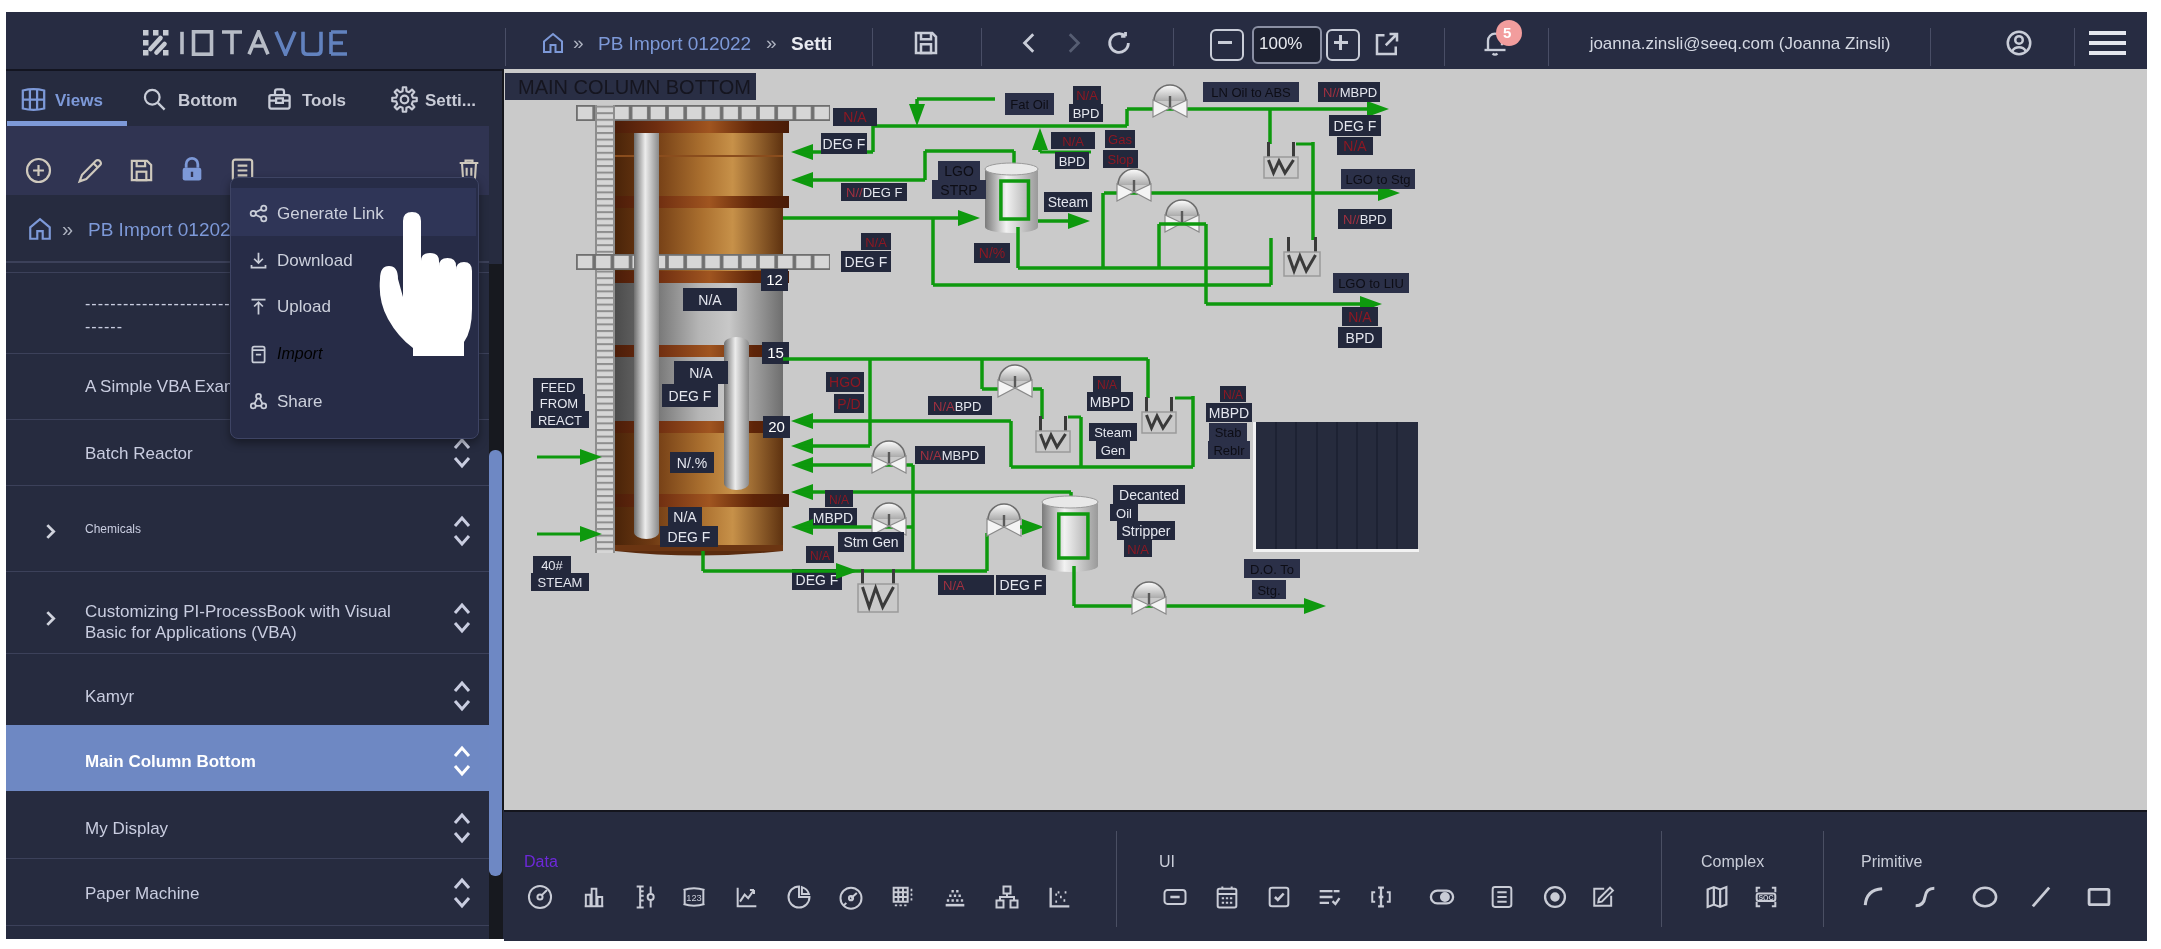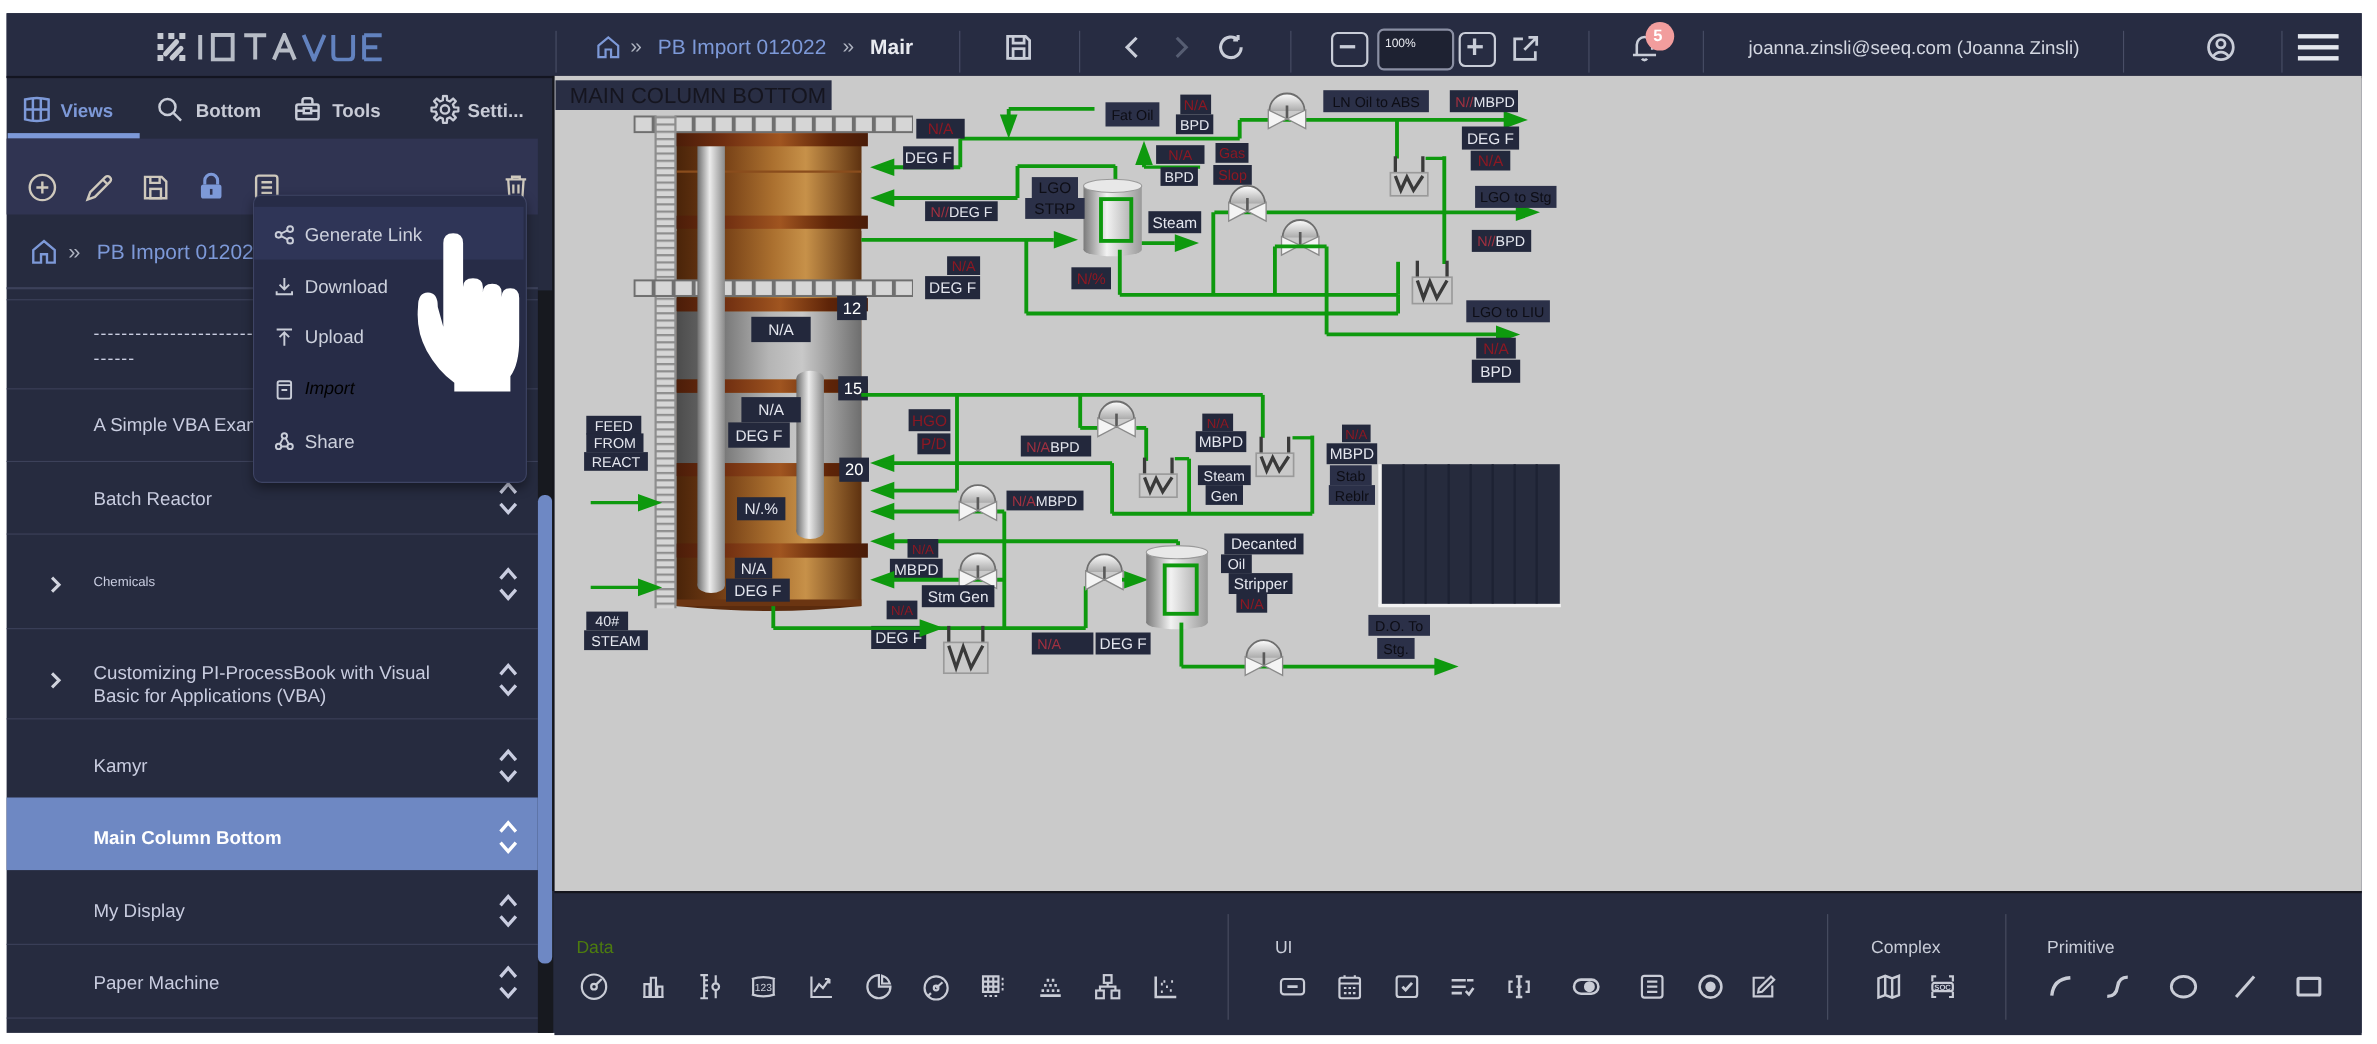--- a/index.html
+++ b/index.html
@@ -48,21 +48,21 @@
     <path d="M188 2 L204 2 M188 24 L204 24 M188 2 L188 24 M188 13 L200 13"></path>
   </g>
 </svg>
 
 <svg class="abs" style="left:540px;top:31px;" width="26" height="24" viewBox="0 0 24 24">
     <path d="M3 10.5 L12 3 L21 10.5 L21 21 L14.5 21 L14.5 14 L9.5 14 L9.5 21 L3 21 Z" fill="none" stroke="#7d99d8" stroke-width="2"></path>
   </svg>
 <div class="lbl" style="left:573px;top:32px;font-size:19px;color:#aeb3c0;">»</div>
 <div class="lbl" style="left:598px;top:33px;font-size:19px;color:#7d99d8;">PB Import 012022</div>
 <div class="lbl" style="left:766px;top:32px;font-size:19px;color:#aeb3c0;">»</div>
-<div class="lbl" style="left:791px;top:33px;font-size:19px;color:#e8eaf0;font-weight:bold;">Mair</div>
+<div class="lbl" style="left:791px;top:33px;font-size:19px;color:#e8eaf0;font-weight:bold;">Setti</div>
 
 <svg class="abs" style="left:911px;top:28px;" width="30" height="30" viewBox="0 0 24 24">
  <g class="icon">
       <path d="M4 4 h13 l3 3 v13 h-16 z"></path>
       <path d="M8 4 v5 h8 v-5"></path>
       <rect x="8" y="13" width="8" height="7"></rect>
     </g>
 </svg>
 
 <svg class="abs" style="left:1017px;top:30px;" width="26" height="26" viewBox="0 0 24 24">
@@ -71,21 +71,21 @@
 <svg class="abs" style="left:1060px;top:30px;" width="26" height="26" viewBox="0 0 24 24">
     <path d="M9 4 L17 12 L9 20" fill="none" stroke="#565d72" stroke-width="2.6"></path>
   </svg>
 <svg class="abs" style="left:1105px;top:29px;" width="28" height="28" viewBox="0 0 24 24">
     <path d="M20 12 A8 8 0 1 1 17.6 6.3 M17.6 6.3 L17.6 2.5 M17.6 6.3 L13.8 6.3" fill="none" stroke="#c9cdd8" stroke-width="2.4"></path>
   </svg>
 
 <div class="abs" style="left:1210px;top:29px;width:30px;height:28px;border:2px solid #c9cdd8;border-radius:6px;"></div>
 <div class="abs" style="left:1218px;top:41px;width:14px;height:3px;background:#c9cdd8;"></div>
 <div class="abs" style="left:1252px;top:26px;width:66px;height:34px;border:2px solid #8a8fa3;border-radius:6px;background:#1e2232;"></div>
-<div class="lbl" style="left:1259px;top:34px;font-size:11px;color:#e8eaf0;">100%</div>
+<div class="lbl" style="left:1259px;top:34px;font-size:17px;color:#e8eaf0;">100%</div>
 <div class="abs" style="left:1326px;top:29px;width:30px;height:28px;border:2px solid #c9cdd8;border-radius:6px;"></div>
 <div class="abs" style="left:1334px;top:41px;width:14px;height:3px;background:#c9cdd8;"></div>
 <div class="abs" style="left:1334px;top:35px;width:3px;height:15px;background:#c9cdd8;margin-left:5px;"></div>
 <svg class="abs" style="left:1372px;top:29px;" width="30" height="30" viewBox="0 0 24 24">
     <g class="icon" stroke-width="2.2">
       <path d="M10 5 H4 V20 H19 V14"></path>
       <path d="M14 4 H20 V10 M20 4 L11 13"></path>
     </g>
   </svg>
 
@@ -672,21 +672,21 @@
       <path d="M1149 605 L1132 597 L1132 614 Z" fill="#f4f4f4" stroke="#8a8a8a" stroke-width="1.2"></path>
       <path d="M1149 605 L1166 597 L1166 614 Z" fill="#f4f4f4" stroke="#8a8a8a" stroke-width="1.2"></path>
     </g>
 <rect x="1244" y="559" width="56" height="19" fill="#2b3048"></rect>
 <text x="1272.0" y="573.5" font-size="13" fill="#0d0d15" text-anchor="middle">D.O. To</text>
 <rect x="1252" y="580" width="34" height="19" fill="#2b3048"></rect>
 <text x="1269.0" y="594.5" font-size="13" fill="#0d0d15" text-anchor="middle">Stg.</text>
 </svg>
 
 <div class="abs" style="left:504px;top:810px;width:1643px;height:129px;background:#262b3f;border-top:2px solid #14151d;"></div>
-<div class="lbl" style="left:524px;top:853px;font-size:16px;color:#4d7c0f;">Data</div>
+<div class="lbl" style="left:524px;top:853px;font-size:16px;color:#6d28d9;">Data</div>
 <div class="lbl" style="left:1159px;top:853px;font-size:16px;color:#c9cdd8;">UI</div>
 <div class="lbl" style="left:1701px;top:853px;font-size:16px;color:#c9cdd8;">Complex</div>
 <div class="lbl" style="left:1861px;top:853px;font-size:16px;color:#c9cdd8;">Primitive</div>
 <div class="abs" style="left:1116px;top:831px;width:1px;height:96px;background:#4a4f63;"></div>
 <div class="abs" style="left:1661px;top:831px;width:1px;height:96px;background:#4a4f63;"></div>
 <div class="abs" style="left:1823px;top:831px;width:1px;height:96px;background:#4a4f63;"></div>
 <svg class="abs" style="left:526px;top:883px;" width="28" height="28" viewBox="0 0 24 24">
     <g stroke="#c9ccd6" fill="none" stroke-width="1.7">
       <circle cx="12" cy="12" r="9.5"></circle>
       <circle cx="12" cy="12" r="2.2"></circle>

